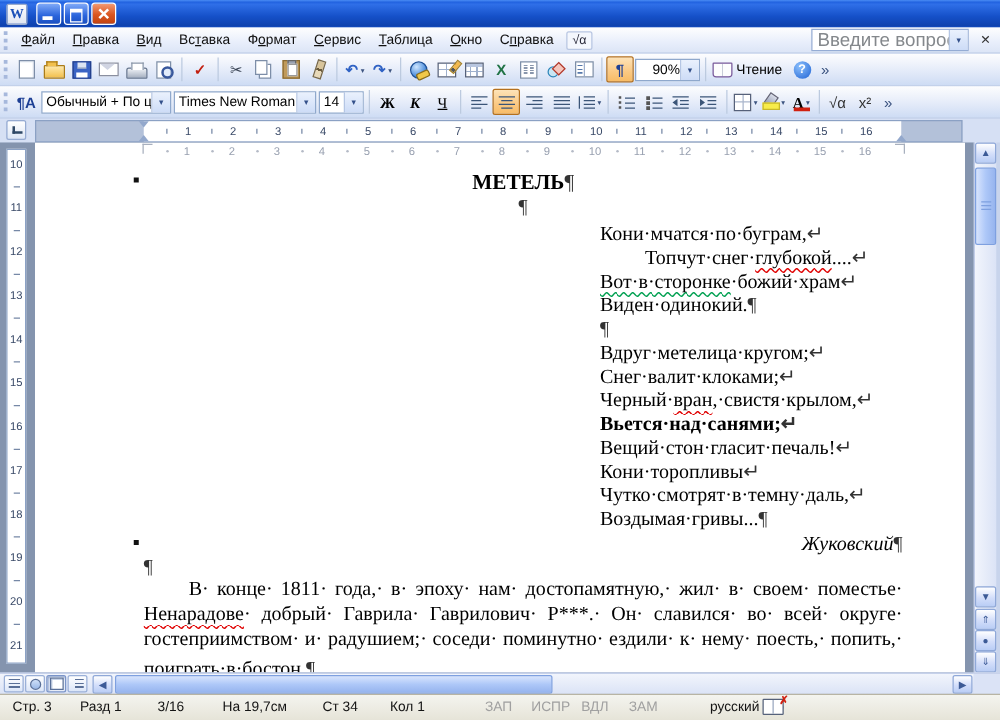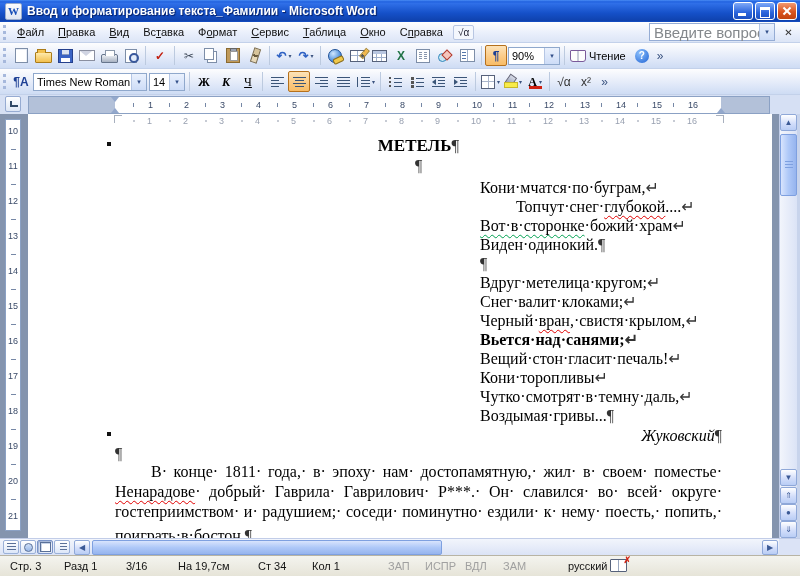--- a/index.html
+++ b/index.html
@@ -165,21 +165,20 @@
 #spellic::before{content:"";position:absolute;left:7px;top:0;bottom:0;width:1px;background:#9aa8c0}
 #spellic .sx{position:absolute;right:-5px;top:-5px;color:#d02010;font-size:9px;font-weight:bold}
 </style>
 </head>
 <body>
 
 <div id="app">
 
   <div id="titlebar">
     <div id="wicon">W</div>
-    <div id="wtitle">Ввод и форматирование текста_Фамилии - Microsoft Word</div>
     <div class="wbtn min"></div>
     <div class="wbtn max"></div>
     <div class="wbtn close"></div>
   </div>
 
   <div id="menubar">
     <div class="grip"></div>
     <div id="menu-items">
         <div class="mitem"><u>Ф</u><span>а</span><span>й</span><span>л</span></div>
         <div class="mitem"><u>П</u><span>р</span><span>а</span><span>в</span><span>к</span><span>а</span></div>
@@ -266,21 +265,21 @@
         <div class="tbbtn">
           <span class="ic ic-draw"></span>
         </div>
         <div class="tbbtn">
           <span class="ic ic-dmap"></span>
         </div>
         <div class="tbsep"></div>
         <div class="tbbtn pressed">
           <span class="g" style="color: rgb(29, 63, 148); font-weight: bold;">¶</span>
         </div>
-        <div class="tbcombo" style="width: 52px;">
+        <div class="tbcombo" style="width: 52px; text-align: right;">
           <div class="val">90%</div>
           <div class="cdd">▾</div>
         </div>
         <div class="tbsep"></div>
         <div class="tbbtn">
           <span class="ic ic-book"></span>
           <span class="lbl">Чтение</span>
         </div>
         <div class="tbbtn">
           <span class="helpc">?</span>
@@ -289,20 +288,24 @@
           <span class="g">»</span>
         </div>
       </div>
   </div>
 
   <div id="tb-fmt" class="toolbar">
     <div class="grip"></div>
     <div class="titems" id="fmt-items">
         <div class="tbbtn">
           <span class="g" style="color: rgb(29, 63, 148); font-weight: bold;">¶А</span>
+        </div>
+        <div class="tbcombo" style="width: 104px;">
+          <div class="val">Обычный + По ц</div>
+          <div class="cdd">▾</div>
         </div>
         <div class="tbcombo" style="width: 114px;">
           <div class="val">Times New Roman</div>
           <div class="cdd">▾</div>
         </div>
         <div class="tbcombo" style="width: 36px;">
           <div class="val">14</div>
           <div class="cdd">▾</div>
         </div>
         <div class="tbsep"></div>

